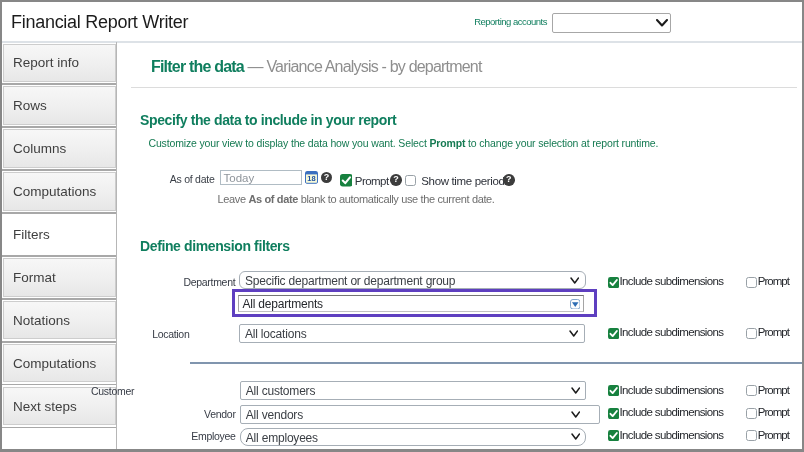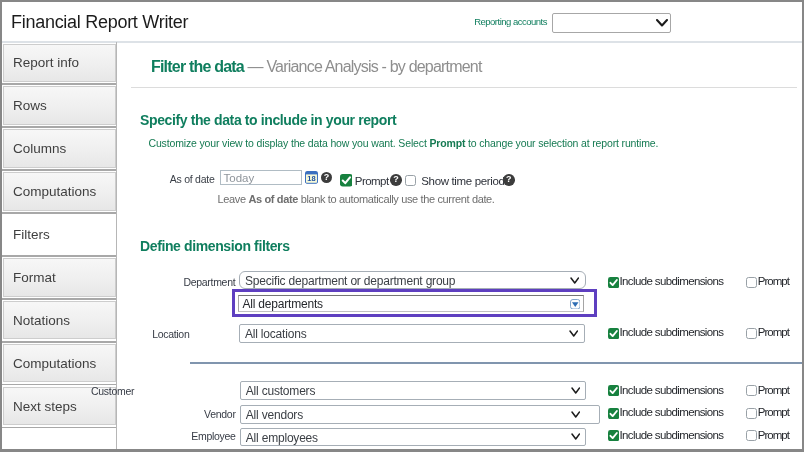--- a/index.html
+++ b/index.html
@@ -125,21 +125,21 @@
     <path d="M1 1 L4.75 6 L8.5 1" fill="none" stroke="#1c1c1c" stroke-width="1.5" stroke-linecap="round" stroke-linejoin="round"></path>
   </svg>
 <svg style="position:absolute;left:607.8px;top:407.79999999999995px" width="11.2" height="11.2" viewBox="0 0 12 12">
     <rect x="0" y="0" width="12" height="12" rx="2.6" fill="#17813f"></rect>
     <path d="M2.6 6.2 L5 8.7 L9.5 3.2" fill="none" stroke="#fff" stroke-width="2" stroke-linecap="round" stroke-linejoin="round"></path>
   </svg>
 <span style="position:absolute;left:619.5px;top:406.2px;font-size:11.5px;color:#24272c;letter-spacing:-0.62px;white-space:nowrap">Include subdimensions</span>
 <span style="position:absolute;left:746.2px;top:407.9px;width:11px;height:11px;border:1.5px solid #99a1a7;border-radius:2.5px;background:#fff;box-sizing:border-box"></span>
 <span style="position:absolute;left:757.8px;top:406.2px;font-size:11.5px;color:#24272c;letter-spacing:-1.0px;white-space:nowrap">Prompt</span>
 <div style="position:absolute;left:105.6px;top:430.1px;width:130px;text-align:right;font-size:10.5px;color:#373c46;font-weight:normal;letter-spacing:-0.3px;line-height:12.5px;white-space:nowrap">Employee</div>
-<div style="position:absolute;left:239.8px;top:427.5px;width:346.7px;height:18.8px;border:1px solid #a6aeb6;border-radius:2px;background:#fff;box-sizing:border-box">
+<div style="position:absolute;left:239.8px;top:427.5px;width:346.7px;height:18.8px;border:1px solid #a6aeb6;border-radius:8px;background:#fff;box-sizing:border-box">
     <span style="position:absolute;left:5px;top:2.0px;font-size:12px;letter-spacing:-0.2px;color:#3c4046;white-space:nowrap">All employees</span>
   </div>
 <svg style="position:absolute;left:570.5px;top:433.4px" width="9.5" height="7" viewBox="0 0 9.5 7">
     <path d="M1 1 L4.75 6 L8.5 1" fill="none" stroke="#1c1c1c" stroke-width="1.5" stroke-linecap="round" stroke-linejoin="round"></path>
   </svg>
 <svg style="position:absolute;left:607.8px;top:430.29999999999995px" width="11.2" height="11.2" viewBox="0 0 12 12">
     <rect x="0" y="0" width="12" height="12" rx="2.6" fill="#17813f"></rect>
     <path d="M2.6 6.2 L5 8.7 L9.5 3.2" fill="none" stroke="#fff" stroke-width="2" stroke-linecap="round" stroke-linejoin="round"></path>
   </svg>
 <span style="position:absolute;left:619.5px;top:428.7px;font-size:11.5px;color:#24272c;letter-spacing:-0.62px;white-space:nowrap">Include subdimensions</span>

